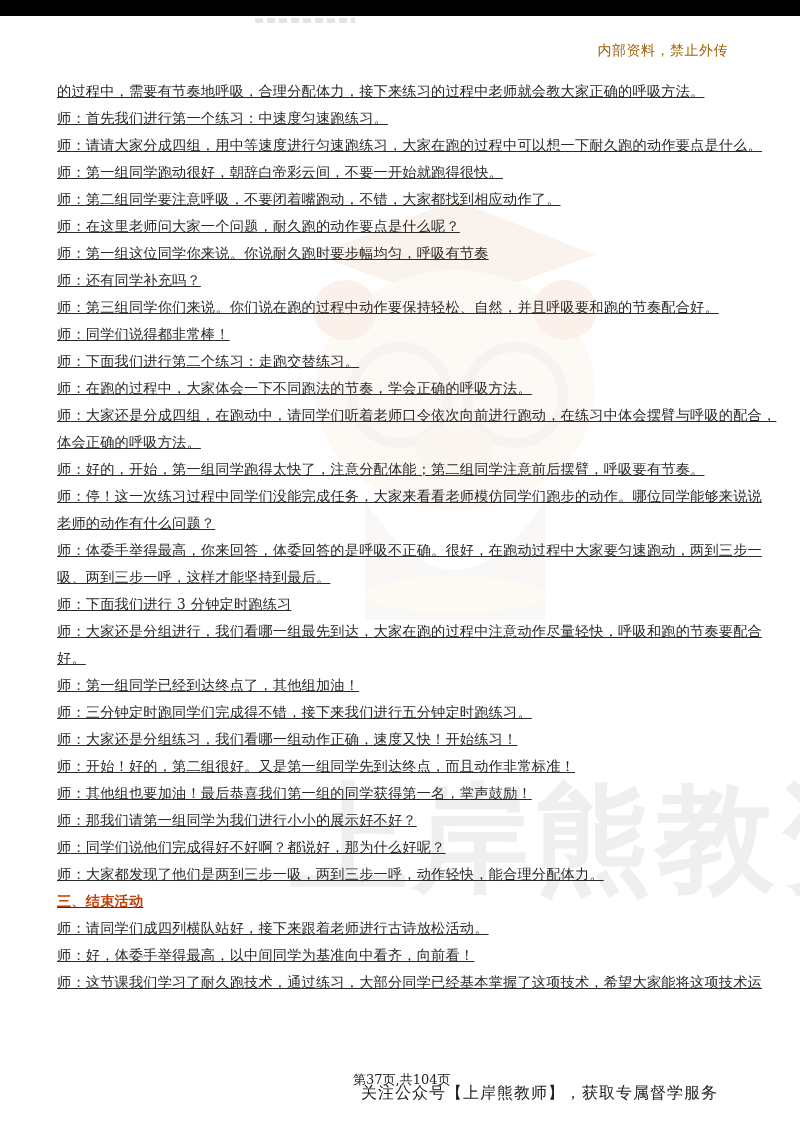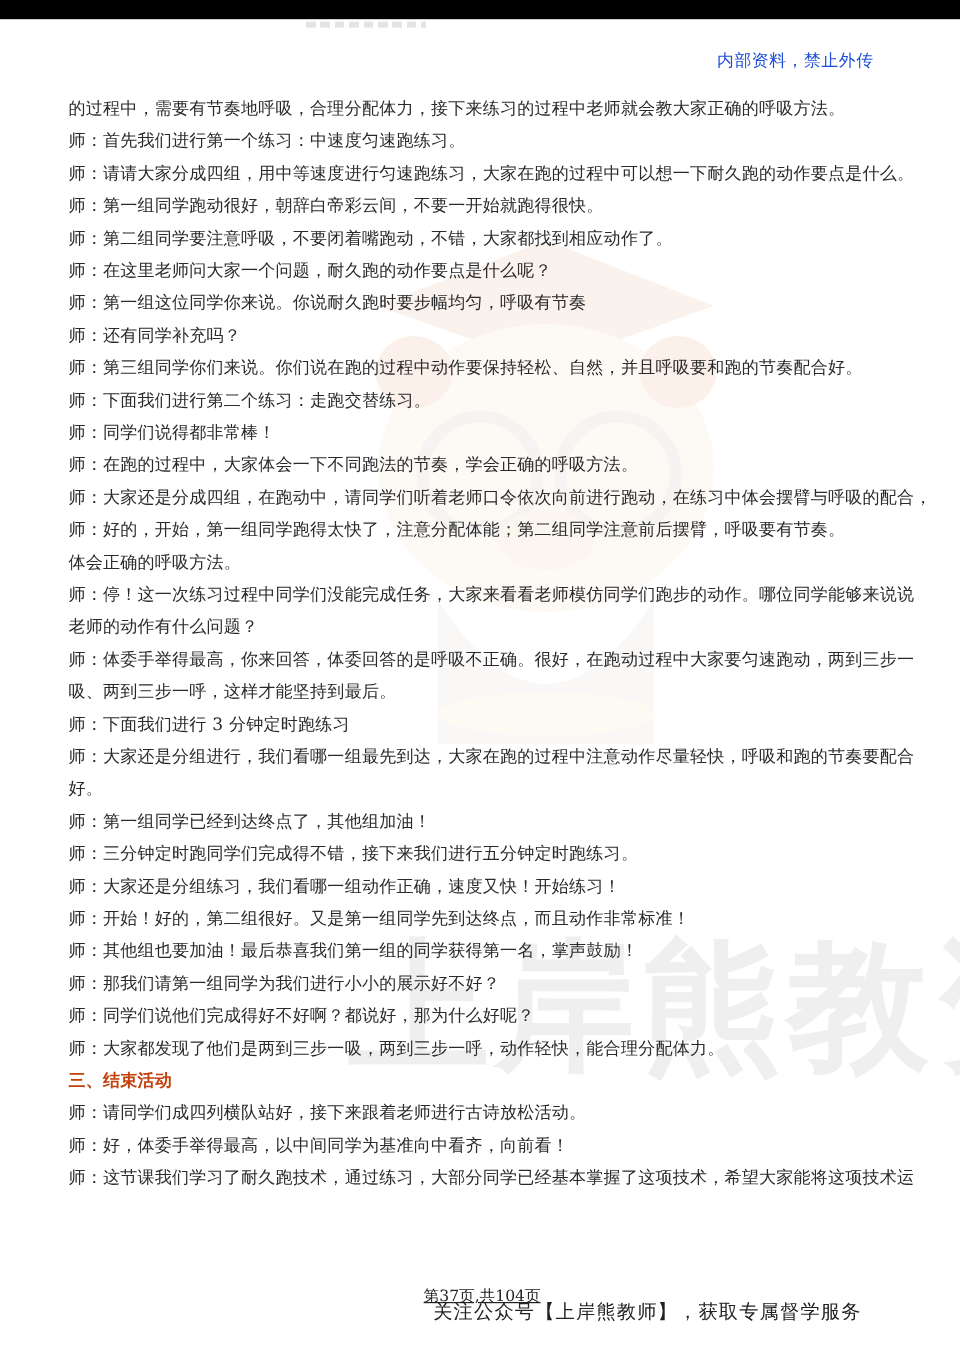--- a/index.html
+++ b/index.html
@@ -12,41 +12,41 @@
   .topbar {
     position: absolute; left: 0; top: 0; width: 800px; height: 16px; background: #000;
   }
   .topbar-remnant {
     position: absolute; left: 255px; top: 18px; height: 5px; width: 100px;
     background: repeating-linear-gradient(90deg, #d8d8d8 0 8px, transparent 8px 12px);
     opacity: .7;
   }
   .header-note {
     position: absolute; right: 72px; top: 42px;
-    font-size: 14px; color: #1d4ed8; letter-spacing: 0.5px;
+    font-size: 14px; color: #a16207; letter-spacing: 0.5px;
   }
   .watermark-bear {
     position: absolute; left: 305px; top: 200px; width: 300px; height: 420px; pointer-events: none;
   }
   .watermark-text {
     position: absolute; left: 290px; top: 760px;
     font-family: "DejaVu Sans", "Liberation Sans", sans-serif;
     font-size: 118px; font-weight: bold; color: #efefef; letter-spacing: 4px;
     pointer-events: none; white-space: nowrap;
   }
   .content {
-    position: absolute; left: 57px; top: 78px; width: 700px;
+    position: absolute; left: 57px; top: 78px; width: 700px; text-decoration: underline;
   }
   .line {
     height: 27px; line-height: 27px; font-size: 14.2px; white-space: nowrap;
     letter-spacing: 0.2px; position: relative;
   }
   .line.heading { font-weight: bold; color: #c2410c; }
   .footer-page {
-    position: absolute; left: 353px; top: 1071px; font-size: 13px; color: #222; text-decoration: underline;
+    position: absolute; left: 353px; top: 1071px; font-size: 13px; color: #222;
   }
   .footer-promo {
     position: absolute; left: 361px; top: 1083px; font-size: 16px; color: #222;
     font-family: "DejaVu Sans", "Liberation Sans", sans-serif; letter-spacing: 1px; text-align: center;
   }
 </style>
 </head>
 <body>
 
 <div class="topbar"></div>
@@ -72,26 +72,26 @@
 <div class="content">
   <div class="line">的过程中，需要有节奏地呼吸，合理分配体力，接下来练习的过程中老师就会教大家正确的呼吸方法。</div>
   <div class="line">师：首先我们进行第一个练习：中速度匀速跑练习。</div>
   <div class="line">师：请请大家分成四组，用中等速度进行匀速跑练习，大家在跑的过程中可以想一下耐久跑的动作要点是什么。</div>
   <div class="line">师：第一组同学跑动很好，朝辞白帝彩云间，不要一开始就跑得很快。</div>
   <div class="line">师：第二组同学要注意呼吸，不要闭着嘴跑动，不错，大家都找到相应动作了。</div>
   <div class="line">师：在这里老师问大家一个问题，耐久跑的动作要点是什么呢？</div>
   <div class="line">师：第一组这位同学你来说。你说耐久跑时要步幅均匀，呼吸有节奏</div>
   <div class="line">师：还有同学补充吗？</div>
   <div class="line">师：第三组同学你们来说。你们说在跑的过程中动作要保持轻松、自然，并且呼吸要和跑的节奏配合好。</div>
+  <div class="line">师：同学们说得都非常棒！</div>
   <div class="line">师：下面我们进行第二个练习：走跑交替练习。</div>
-  <div class="line">师：同学们说得都非常棒！</div>
   <div class="line">师：在跑的过程中，大家体会一下不同跑法的节奏，学会正确的呼吸方法。</div>
   <div class="line">师：大家还是分成四组，在跑动中，请同学们听着老师口令依次向前进行跑动，在练习中体会摆臂与呼吸的配合，</div>
+  <div class="line">体会正确的呼吸方法。</div>
   <div class="line">师：好的，开始，第一组同学跑得太快了，注意分配体能；第二组同学注意前后摆臂，呼吸要有节奏。</div>
-  <div class="line">体会正确的呼吸方法。</div>
   <div class="line">师：停！这一次练习过程中同学们没能完成任务，大家来看看老师模仿同学们跑步的动作。哪位同学能够来说说</div>
   <div class="line">老师的动作有什么问题？</div>
   <div class="line">师：体委手举得最高，你来回答，体委回答的是呼吸不正确。很好，在跑动过程中大家要匀速跑动，两到三步一</div>
   <div class="line">吸、两到三步一呼，这样才能坚持到最后。</div>
   <div class="line">师：下面我们进行 3 分钟定时跑练习</div>
   <div class="line">师：大家还是分组进行，我们看哪一组最先到达，大家在跑的过程中注意动作尽量轻快，呼吸和跑的节奏要配合</div>
   <div class="line">好。</div>
   <div class="line">师：第一组同学已经到达终点了，其他组加油！</div>
   <div class="line">师：三分钟定时跑同学们完成得不错，接下来我们进行五分钟定时跑练习。</div>
   <div class="line">师：大家还是分组练习，我们看哪一组动作正确，速度又快！开始练习！</div>

